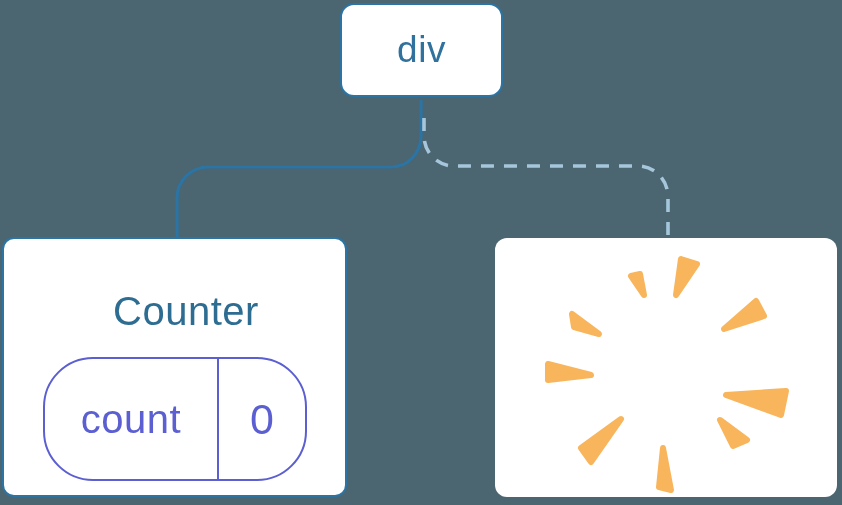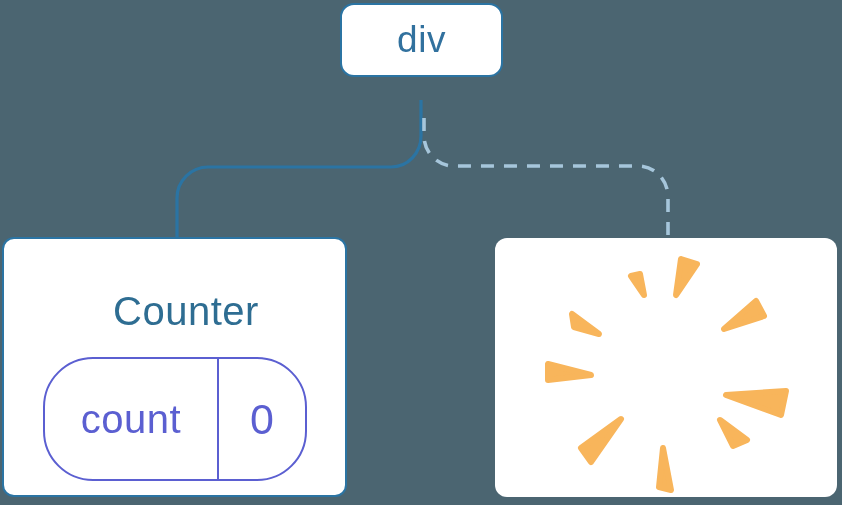--- a/index.html
+++ b/index.html
@@ -32,21 +32,21 @@
     fill: none;
     stroke: #a6c6db;
     stroke-width: 3.6;
     stroke-dasharray: 13 10;
   }
   .node-root {
     position: absolute;
     left: 340px;
     top: 3px;
     width: 163px;
-    height: 74px;
+    height: 94px;
     background: #ffffff;
     border: 2.5px solid #2b74a3;
     border-radius: 14px;
     box-sizing: border-box;
     display: flex;
     align-items: center;
     justify-content: center;
   }
   .root-label {
     font-size: 37px;

